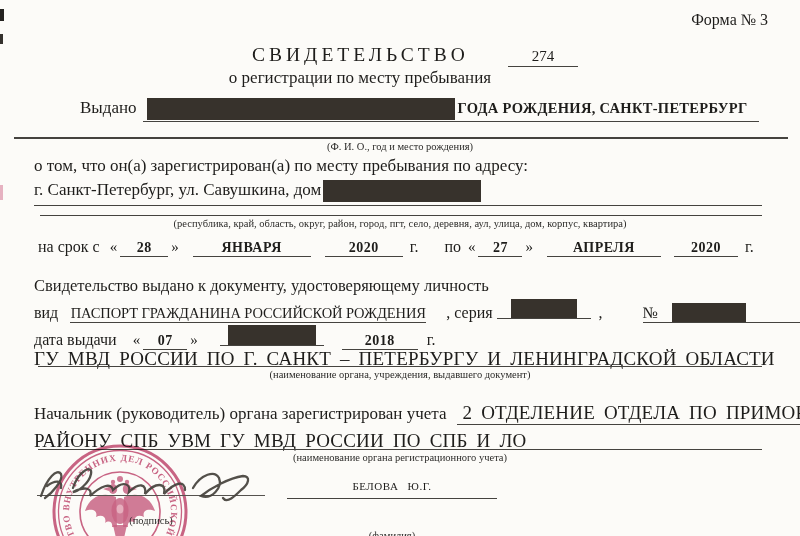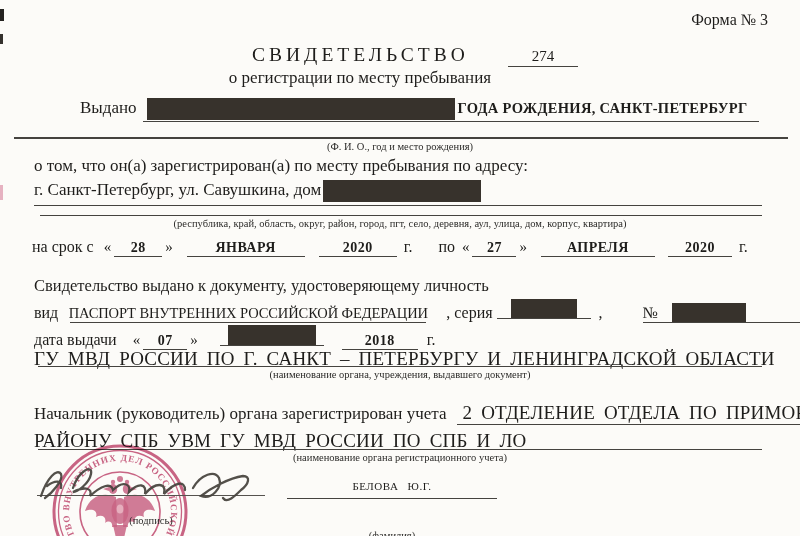--- a/index.html
+++ b/index.html
@@ -56,21 +56,21 @@
 
   <div class="abs flexrow" style="left:34px;top:180px;">
     <span class="body17">г. Санкт-Петербург, ул. Савушкина, дом</span>
     <span class="redact" style="width:158px;height:22px;margin-left:2px;align-self:center;"></span>
   </div>
   <div class="rule" style="left:34px;top:205px;width:728px;"></div>
 
   <div class="rule" style="left:40px;top:215px;width:722px;"></div>
   <div class="caption" style="left:0;top:218px;width:800px;">(республика, край, область, округ, район, город, пгт, село, деревня, аул, улица, дом, корпус, квартира)</div>
 
-  <div class="abs flexrow body16" style="left:32px;top:238px;">
+  <div class="abs flexrow body16" style="left:38px;top:238px;">
     <span>на срок с</span>
     <span class="quote" style="margin-left:10px;">«</span>
     <span class="slot" style="width:48px;margin-left:3px;text-align:right;">
         <span class="val">28</span>
       </span>
     <span class="quote" style="margin-left:3px;">»</span>
     <span class="slot" style="width:118px;margin-left:14px;">
         <span class="val">ЯНВАРЯ</span>
       </span>
     <span class="slot" style="width:78px;margin-left:14px;">
@@ -90,21 +90,21 @@
         <span class="val">2020</span>
       </span>
     <span style="margin-left:7px;">г.</span>
   </div>
 
   <div class="abs" style="left:34px;top:276px;font-size:16.5px;">Свидетельство выдано к документу, удостоверяющему личность</div>
 
   <div class="abs flexrow" style="left:34px;top:299px;">
     <span class="body16">вид</span>
     <span class="slot" style="width:356px;margin-left:12px;">
-        <span style="font-size:14.5px;letter-spacing:-.1px;">ПАСПОРТ ВНУТРЕННИХ РОССИЙСКОЙ ФЕДЕРАЦИИ</span>
+        <span style="font-size:14.5px;letter-spacing:-.1px;">ПАСПОРТ ГРАЖДАНИНА РОССИЙСКОЙ РОЖДЕНИЯ</span>
       </span>
     <span class="body16" style="margin-left:20px;">, серия</span>
     <span class="slot" style="width:94px;margin-left:4px;">
         <span class="redact" style="width:66px;height:19px;"></span>
       </span>
     <span class="body16" style="margin-left:8px;">,</span>
     <span class="slot" style="width:180px;margin-left:40px;justify-content:flex-start;">
       <span class="body16">№</span>
       <span class="redact" style="width:74px;height:19px;margin-left:14px;"></span>
     </span>

